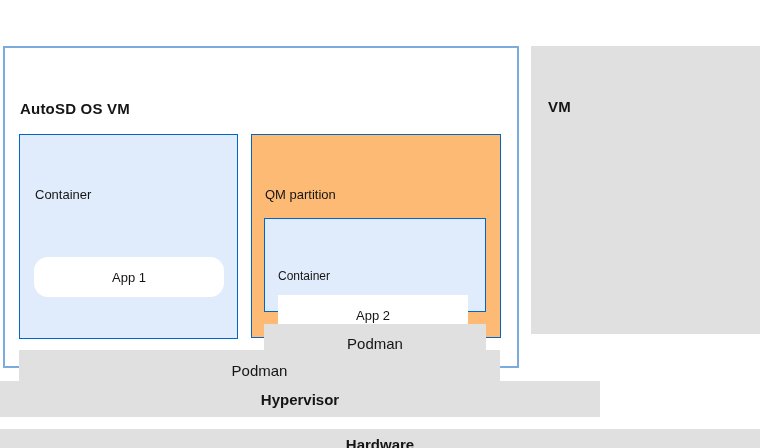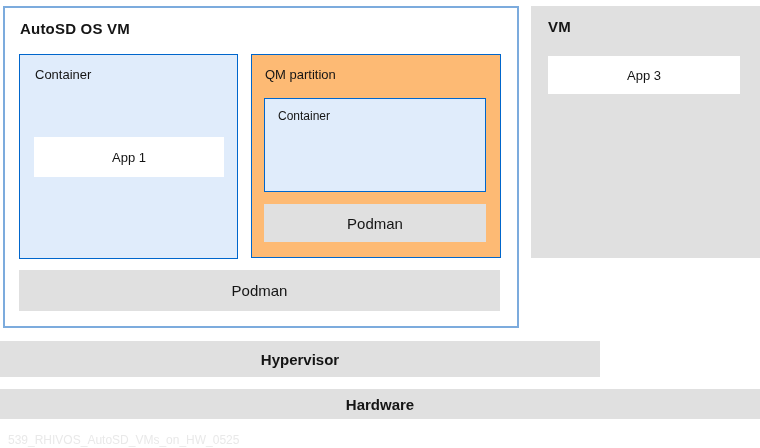--- a/index.html
+++ b/index.html
@@ -6,21 +6,21 @@
   body {
     width: 760px; height: 448px;
     position: relative;
     background: #ffffff;
     font-family: "Liberation Sans", sans-serif;
     color: var(--text, #151515);
     overflow: hidden;
   }
   * { box-sizing: border-box; }
 
-  .abs { position: absolute; }
+  .abs { position: absolute; margin-top: 40px; }
 
   
   .autosd-box {
     left: 3px; top: 6px; width: 516px; height: 322px;
     background: #ffffff;
     border: 2px solid var(--outer-border, #7cabdd);
   }
   .box-title {
     font-weight: 700; font-size: 15px; letter-spacing: .2px;
     color: var(--text, #151515);
@@ -34,21 +34,21 @@
   }
   .container1 { left: 14px; top: 46px; width: 219px; height: 205px; }
   .sub-title { font-weight: 400; font-size: 13px; }
   .c1-title { left: 15px; top: 12px; }
 
   .white-chip {
     background: #ffffff;
     display: flex; align-items: center; justify-content: center;
     font-size: 13px; font-weight: 500;
   }
-  .app1 { left: 14px; top: 82px; width: 190px; height: 40px; }
+  .app1 { left: 14px; top: 82px; width: 190px; height: 40px; border-radius: 14px; }
 
   
   .qm-box {
     left: 246px; top: 46px; width: 250px; height: 204px;
     background: #fdba74;
     border: 1.5px solid var(--inner-border, #0066cc);
   }
   .qm-title { left: 13px; top: 12px; }
   .qm-container { left: 12px; top: 43px; width: 222px; height: 94px; }
   .qc-title { left: 13px; top: 10px; font-size: 12px; }
@@ -57,21 +57,21 @@
   .gray-chip {
     background: var(--gray-fill, #e0e0e0);
     display: flex; align-items: center; justify-content: center;
     font-size: 15px; font-weight: 500;
   }
   .qm-podman { left: 12px; top: 149px; width: 222px; height: 38px; }
   .autosd-podman { left: 14px; top: 262px; width: 481px; height: 41px; }
 
   
   .vm-box {
-    left: 531px; top: 6px; width: 229px; height: 252px;
+    left: 531px; top: 6px; width: 229px; height: 288px;
     background: var(--gray-fill, #e0e0e0);
   }
   .vm-title { left: 17px; top: 12px; }
   .app3 { left: 17px; top: 50px; width: 192px; height: 38px; }
 
   
   .hypervisor-bar { left: 0; top: 341px; width: 600px; height: 36px; font-weight: 600; }
   .hardware-bar  { left: 0; top: 389px; width: 760px; height: 30px; font-weight: 600; }
 
   
@@ -91,29 +91,29 @@
   <div class="abs blue-box container1">
     <div class="abs sub-title c1-title">Container</div>
     <div class="abs white-chip app1">App 1</div>
   </div>
 
   <div class="abs qm-box">
     <div class="abs sub-title qm-title">QM partition</div>
 
     <div class="abs blue-box qm-container">
       <div class="abs sub-title qc-title">Container</div>
+      <div class="abs white-chip app2">App 2</div>
     </div>
 
     <div class="abs gray-chip qm-podman">Podman</div>
   </div>
 
   <div class="abs gray-chip autosd-podman">Podman</div>
 </div>
 
 <div class="abs vm-box">
   <div class="abs box-title vm-title">VM</div>
-  <div class="abs white-chip app3">App 3</div>
 </div>
 
 <div class="abs gray-chip hypervisor-bar">Hypervisor</div>
 <div class="abs gray-chip hardware-bar">Hardware</div>
 
 <div class="abs caption">539_RHIVOS_AutoSD_VMs_on_HW_0525</div>
 
 </body></html>

